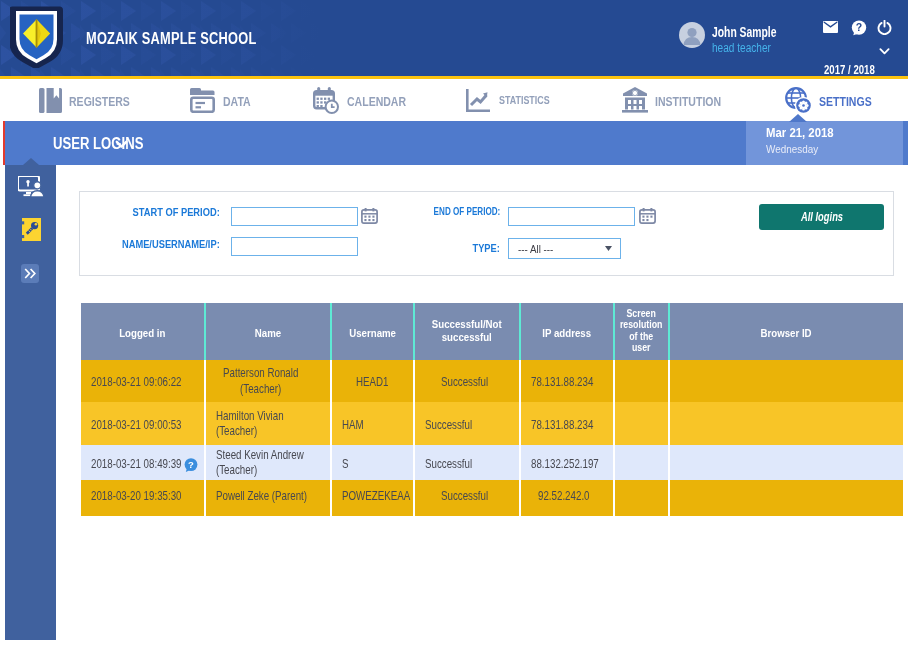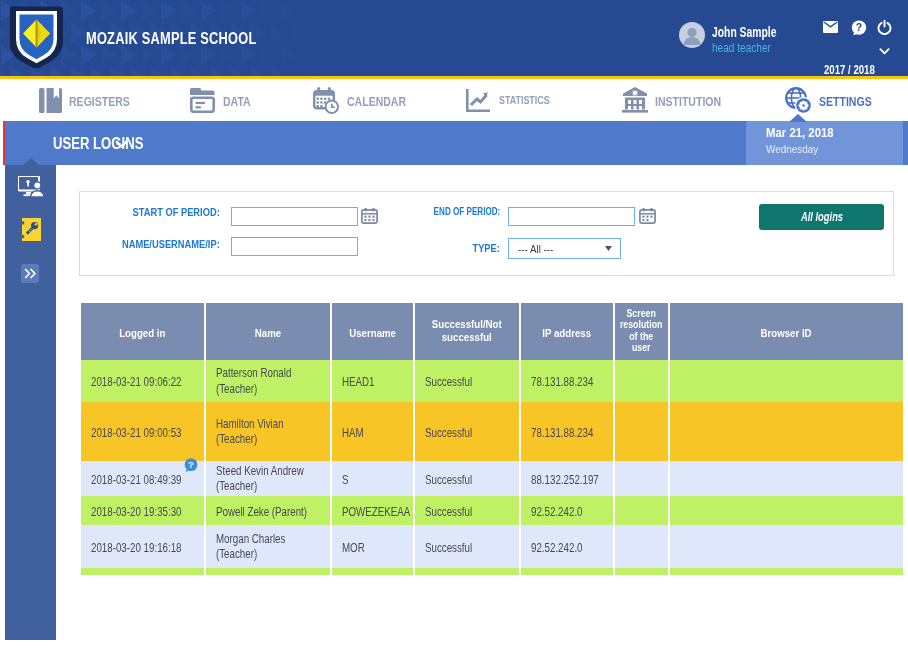--- a/index.html
+++ b/index.html
@@ -275,21 +275,21 @@
 </tr>
 <tr class="rl" style="height:42px;">
   <td><span class="tx">2018-03-21 09:06:22</span></td>
           <td><span class="tx">Patterson Ronald<br>(Teacher)</span></td>
           <td><span class="tx">HEAD1</span></td>
           <td><span class="tx">Successful</span></td>
           <td><span class="tx">78.131.88.234</span></td>
           <td></td>
           <td></td>
 </tr>
-<tr class="ry" style="height:59px;text-decoration:underline;">
+<tr class="ry" style="height:43px;text-decoration:underline;">
   <td><span class="tx">2018-03-21 09:00:53</span></td>
           <td><span class="tx">Hamilton Vivian<br>(Teacher)</span></td>
           <td><span class="tx">HAM</span></td>
           <td><span class="tx">Successful</span></td>
           <td><span class="tx">78.131.88.234</span></td>
           <td></td>
           <td></td>
 </tr>
 <tr class="rd" style="height:35px;">
   <td><span class="tx">2018-03-21 08:49:39</span></td>
@@ -302,50 +302,41 @@
 </tr>
 <tr class="rl" style="height:29px;">
   <td><span class="tx">2018-03-20 19:35:30</span></td>
           <td><span class="tx">Powell Zeke (Parent)</span></td>
           <td><span class="tx">POWEZEKEAA</span></td>
           <td><span class="tx">Successful</span></td>
           <td><span class="tx">92.52.242.0</span></td>
           <td></td>
           <td></td>
 </tr>
-<tr class="rd" style="height:43px;">
-  <td><span class="tx">2018-03-20 19:16:18</span></td>
-          <td><span class="tx">Morgan Charles<br>(Teacher)</span></td>
-          <td><span class="tx">MOR</span></td>
-          <td><span class="tx">Successful</span></td>
-          <td><span class="tx">92.52.242.0</span></td>
-          <td></td>
-          <td></td>
-</tr>
 <tr class="rl" style="height:7px;">
   <td></td>
           <td></td>
           <td></td>
           <td></td>
           <td></td>
           <td></td>
           <td></td>
 </tr>
 </tbody>
     </table>
 </div>
 <style>
-#thead th { border-right:2px solid #ffffff; color:#fff; text-align:center; vertical-align:middle; padding:0; }
+#thead th { border-right:2px solid #5eead4; color:#fff; text-align:center; vertical-align:middle; padding:0; }
 #thead th:last-child { border-right:none; }
 .hx { display:inline-block; transform:scaleX(0.88); transform-origin:50% 50%; font-size:11px; font-weight:bold; line-height:13px; white-space:nowrap; }
 #tablewrap td { border-right:2px solid #fff; vertical-align:middle; padding:0 0 0 10px; overflow:hidden; white-space:nowrap; }
 #tablewrap td:last-child { border-right:none; }
 .tx { display:inline-block; transform:scaleX(0.75); transform-origin:0 50%; font-size:13px; color:#474850; line-height:15.5px; white-space:nowrap; }
 .rd { background:#dfe8fb; }
-.rl { background:#bef264; }
+.rl { background:#eab308;text-align:center; }
 .ry { background:#f8c527; }
 </style>
 
 <svg class="abs" style="left:184px;top:458px;" width="14" height="14" viewBox="0 0 14 14">
     <circle cx="7" cy="6.6" r="6.4" fill="#3b8ede"></circle>
     <polygon points="2.5,11.5 1.8,14 5.2,12.6" fill="#3b8ede"></polygon>
     <text x="7" y="10" font-size="9.5" font-weight="bold" fill="#fff" text-anchor="middle" font-family="Liberation Sans">?</text>
   </svg>
 
 </body></html>

